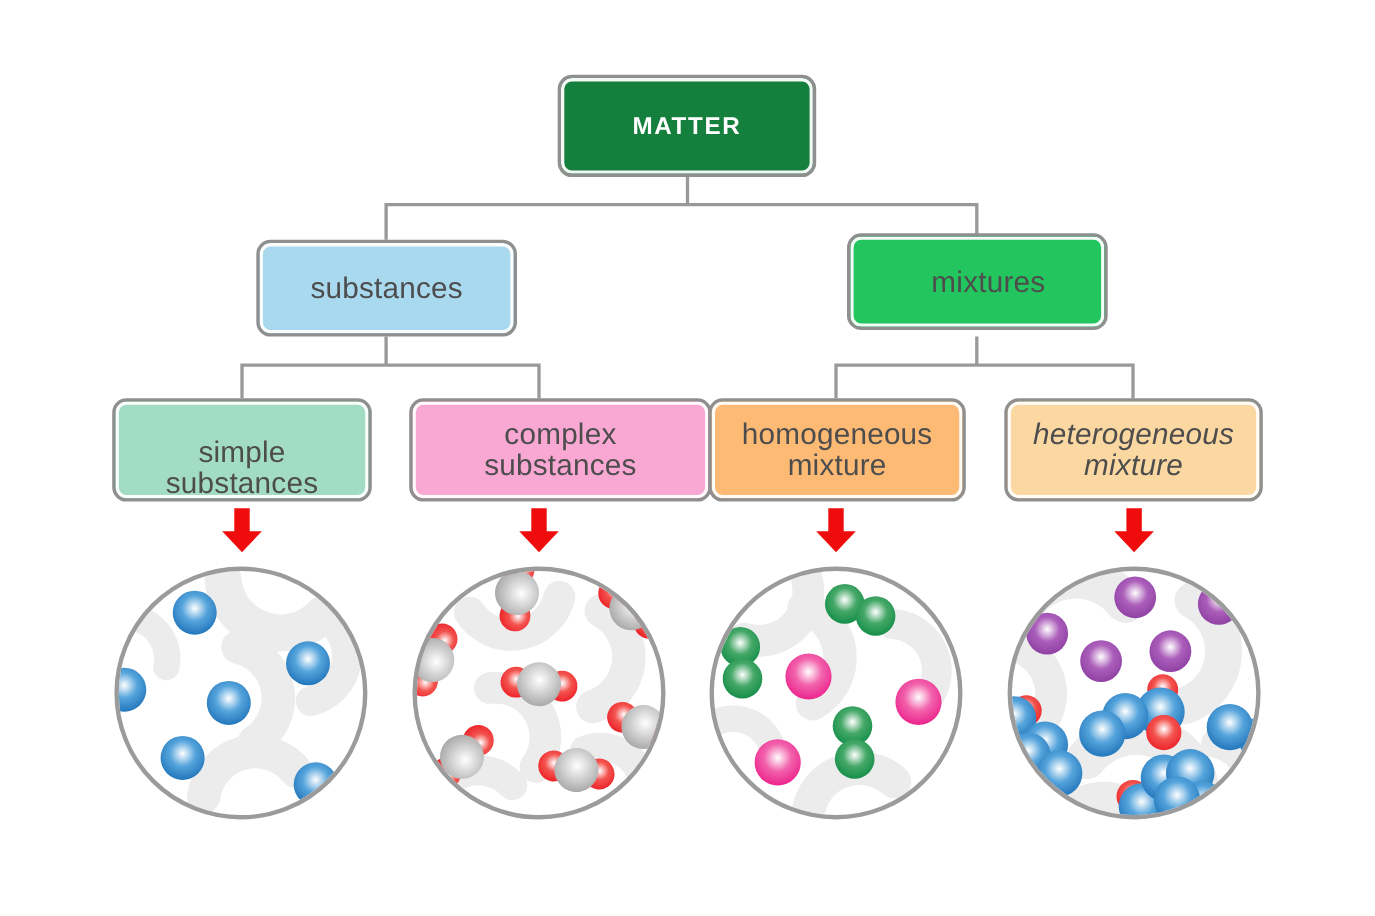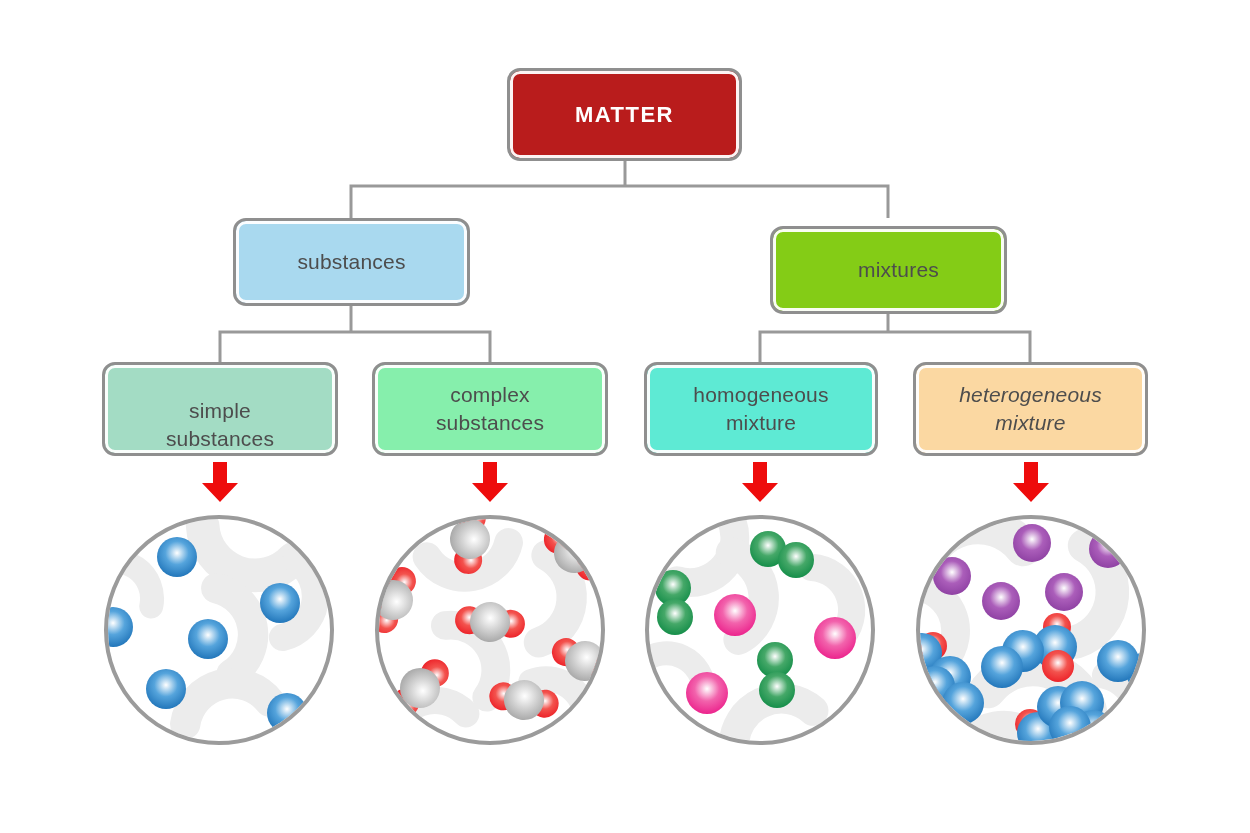--- a/index.html
+++ b/index.html
@@ -8,21 +8,21 @@
     font-family:"Liberation Sans", sans-serif;overflow:hidden;
   }
   #diagram-svg{position:absolute;left:0;top:0;}
   .node{
     position:absolute;display:flex;align-items:center;justify-content:center;
     border:3px solid #8f8f8f;border-radius:13px;
     box-shadow:inset 0 0 0 3px rgba(255,255,255,.95);
     box-sizing:border-box;text-align:center;
   }
   .node .lbl{
-    font-size:21px;line-height:28px;color:#4d4d4d;
+    font-size:27px;line-height:28px;color:#4d4d4d;
     white-space:pre-line;letter-spacing:.2px;
   }
   .node.root .lbl{color:#ffffff;font-weight:700;letter-spacing:1.5px;font-size:22px;}
 </style>
 </head>
 <body>
 
 <div class="canvas">
 
   <svg id="diagram-svg" width="1250" height="833">
@@ -183,43 +183,43 @@
         <circle cx="1030" cy="724" r="15" fill="url(#g-red)"></circle>
         <circle cx="1038" cy="733" r="21" fill="url(#g-blue)"></circle>
         <circle cx="1058" cy="707" r="21" fill="url(#g-blue)"></circle>
         <circle cx="1082" cy="703" r="22" fill="url(#g-blue)"></circle>
         <circle cx="1093" cy="731" r="21" fill="url(#g-blue)"></circle>
         <circle cx="1070" cy="727" r="21" fill="url(#g-blue)"></circle>
       </g>
       <circle cx="1031" cy="630" r="113" fill="none" stroke="#9b9b9b" stroke-width="4"></circle>
     </svg>
 
-  <div class="node root" style="left: 507px; top: 68px; width: 235px; height: 93px; background: #b91c1c; border-color: rgb(143, 143, 143);">
+  <div class="node root" style="left: 507px; top: 68px; width: 235px; height: 93px; background: #15803d; border-color: rgb(143, 143, 143);">
     <span class="lbl" style="color: rgb(255, 255, 255);">MATTER</span>
   </div>
 
   <div class="node" style="left: 233px; top: 218px; width: 237px; height: 88px; background: rgb(169, 217, 239); border-color: rgb(143, 143, 143);">
     <span class="lbl" style="color: rgb(77, 77, 77);">substances</span>
   </div>
 
-  <div class="node" style="left: 770px; top: 226px; width: 237px; height: 88px; background: #84cc16; border-color: rgb(143, 143, 143); padding-left: 20px;">
+  <div class="node" style="left: 770px; top: 212px; width: 237px; height: 88px; background: #22c55e; border-color: rgb(143, 143, 143); padding-left: 20px;">
     <span class="lbl" style="color: rgb(77, 77, 77);">mixtures</span>
   </div>
 
   <div class="node" style="left: 102px; top: 362px; width: 236px; height: 94px; background: rgb(163, 220, 196); border-color: rgb(143, 143, 143);">
     <span class="lbl" style="color: rgb(77, 77, 77); margin-top: 32px;">simple
 substances</span>
   </div>
 
-  <div class="node" style="left: 372px; top: 362px; width: 236px; height: 94px; background: #86efac; border-color: rgb(143, 143, 143);">
+  <div class="node" style="left: 372px; top: 362px; width: 275px; height: 94px; background: #f9a8d4; border-color: rgb(143, 143, 143);">
     <span class="lbl" style="color: rgb(77, 77, 77);">complex
 substances</span>
   </div>
 
-  <div class="node" style="left: 644px; top: 362px; width: 234px; height: 94px; background: #5eead4; border-color: rgb(143, 143, 143);">
+  <div class="node" style="left: 644px; top: 362px; width: 234px; height: 94px; background: #fdba74; border-color: rgb(143, 143, 143);">
     <span class="lbl" style="color: rgb(77, 77, 77);">homogeneous
 mixture</span>
   </div>
 
   <div class="node" style="left: 913px; top: 362px; width: 235px; height: 94px; background: rgb(251, 216, 162); border-color: rgb(143, 143, 143);">
     <span class="lbl" style="color: rgb(77, 77, 77); font-style: italic;">heterogeneous
 mixture</span>
   </div>
 
 </div>

